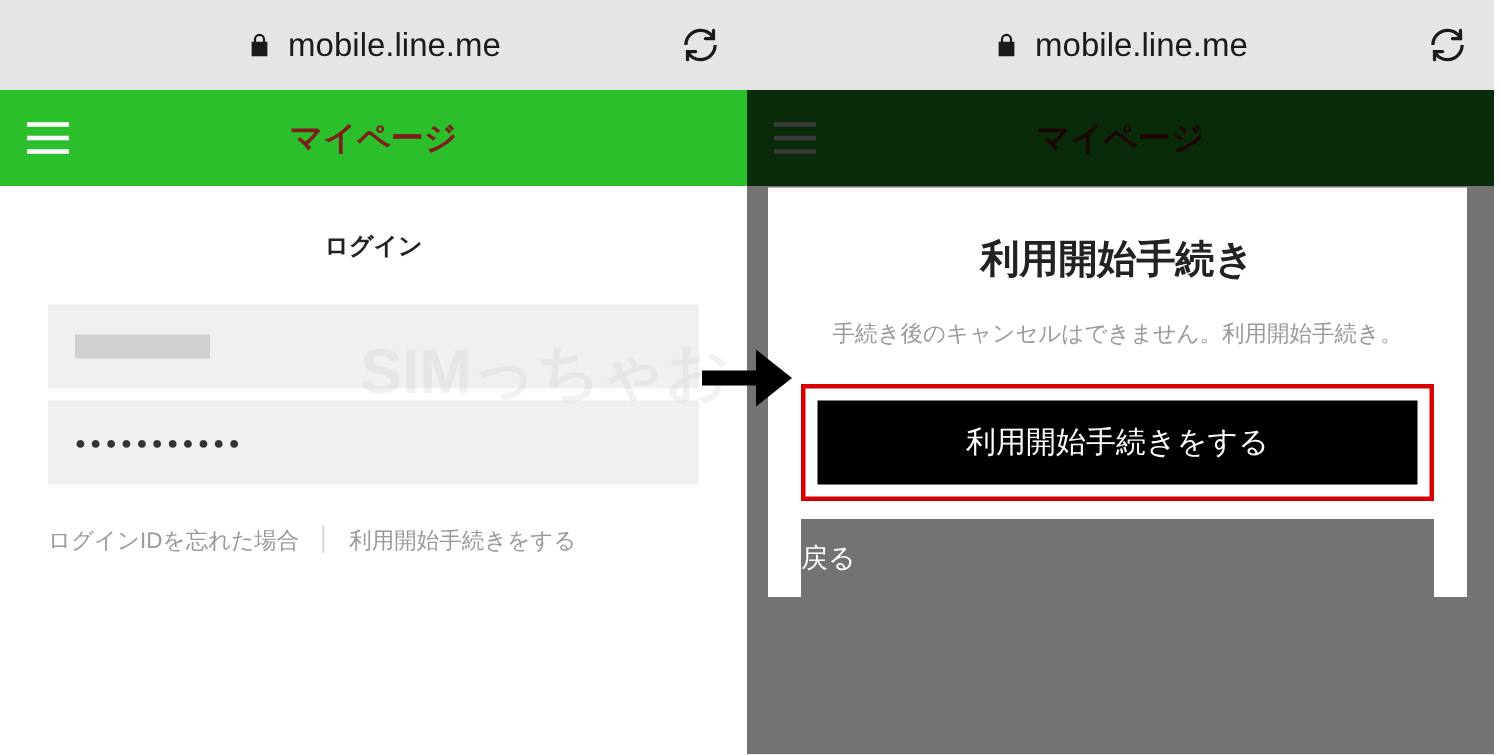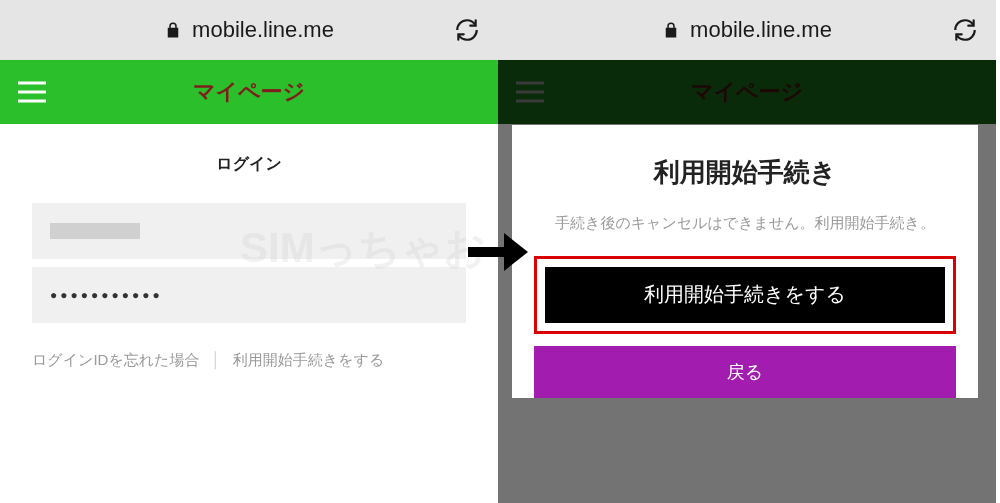--- a/index.html
+++ b/index.html
@@ -157,26 +157,25 @@
     color: #9a9a9a;
     font-size: 15px;
     line-height: 1.7;
     margin-bottom: 20px;
   }
   .modal .highlight-box { margin-top: 0; }
   .back-btn {
     margin-top: 12px;
     width: 100%;
     height: 52px;
-    background: #a21caf;
+    background: #737373;
     color: #fff;
     font-size: 18px;
     display: flex;
     align-items: center;
-    justify-content: center;
   }
 </style>
 </head>
 <body>
 
 <div class="screen">
   <div class="browser-bar">
     <div class="url-wrap">
       <span class="lock-icon">
         <svg viewBox="0 0 24 24" fill="#1a1a1a">

